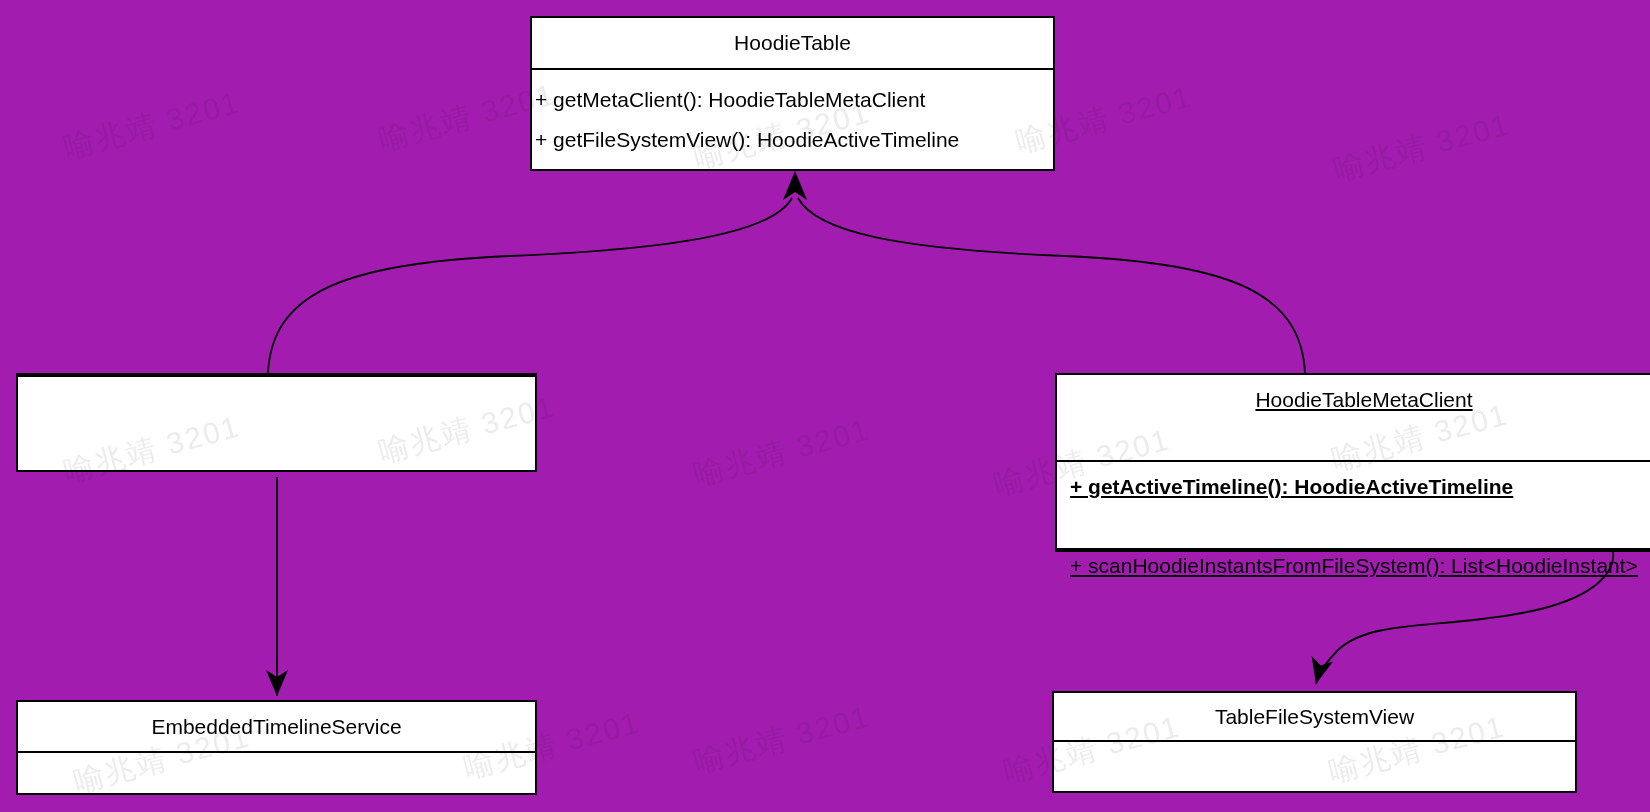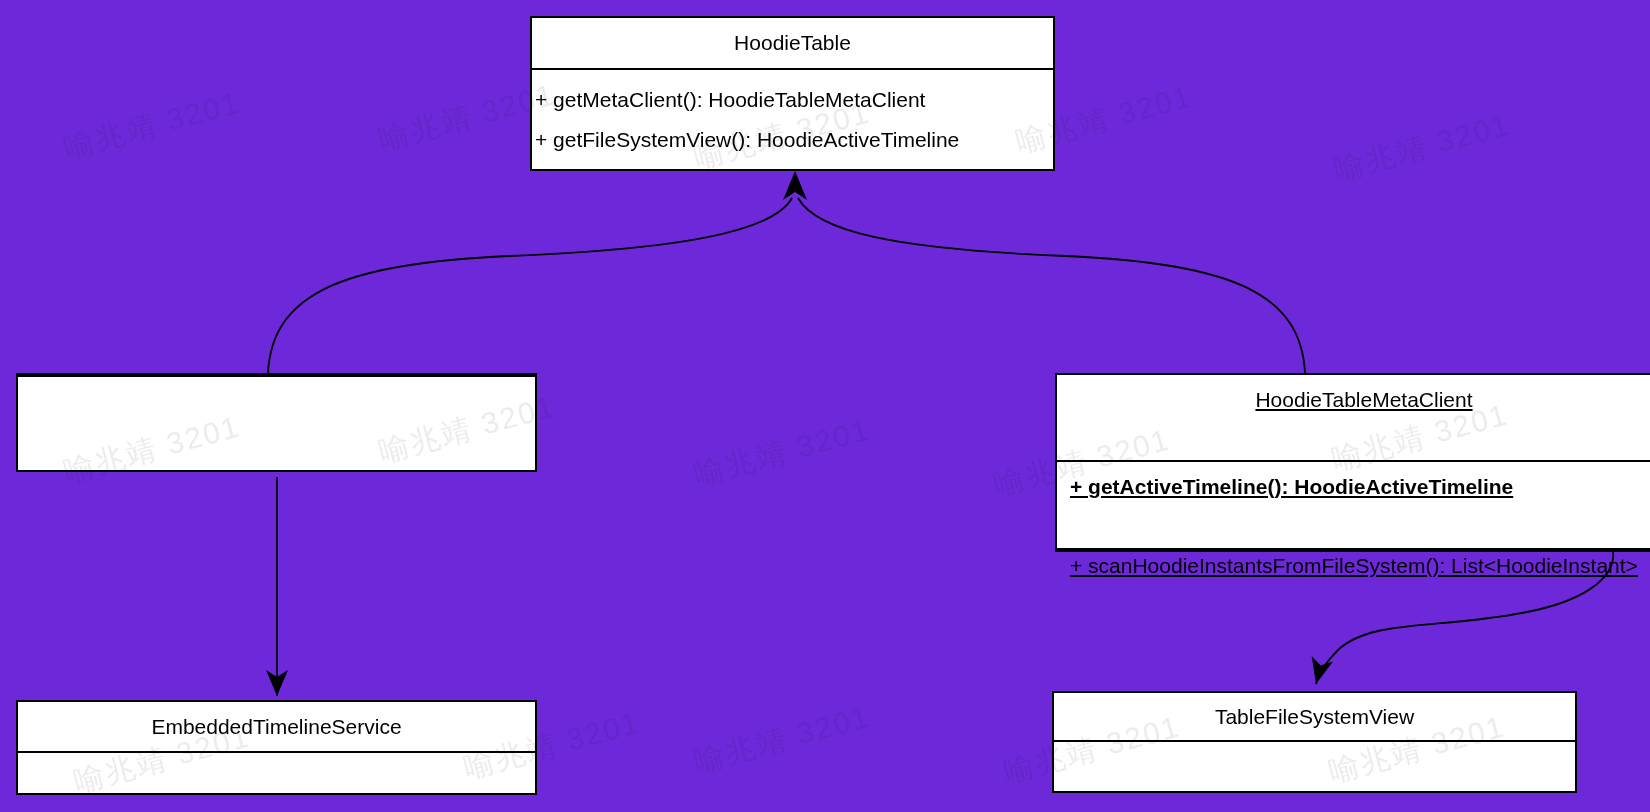--- a/index.html
+++ b/index.html
@@ -1,19 +1,19 @@
 <!DOCTYPE html>
 <html><head>
 <meta charset="utf-8">
 <style>
   html,body{margin:0;padding:0;background:#ffffff;}
   #stage{
     position:relative;
     width:1650px;height:812px;
-    background:#6d28d9;
+    background:#a21caf;
     overflow:hidden;
     font-family:"Liberation Sans","DejaVu Sans",sans-serif;
     color:#000;
   }
   #edges{position:absolute;left:0;top:0;width:1650px;height:812px;}
   .uml-class{
     position:absolute;
     box-sizing:border-box;
     border:2px solid #000;
     background:#ffffff;

